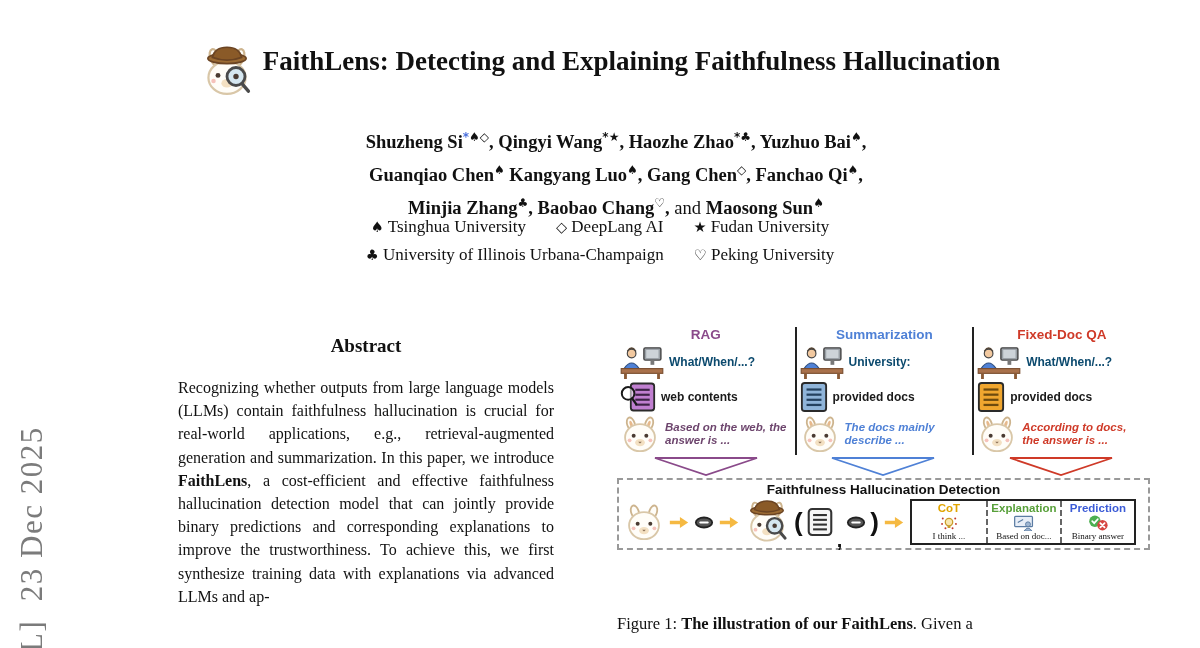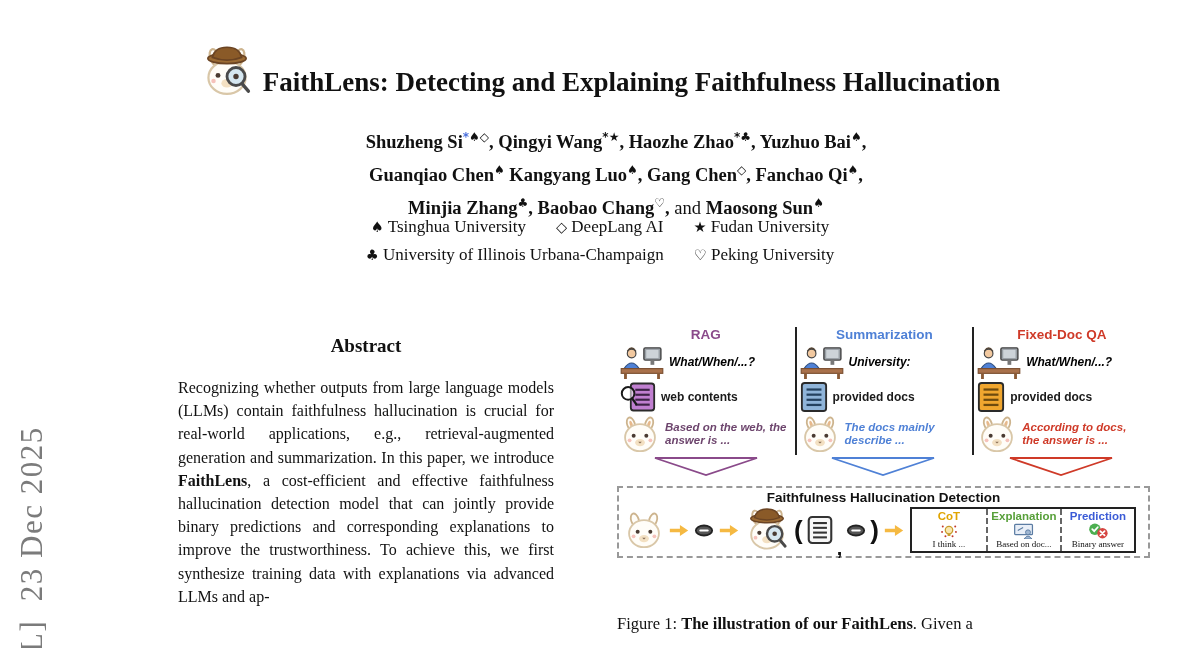--- a/index.html
+++ b/index.html
@@ -10,21 +10,21 @@
   }
   
   .banner {
     position:absolute; left:14px; top:652px;
     transform:rotate(-90deg); transform-origin:0 0;
     font-size:31px; color:#7b7b7b; letter-spacing:1.5px; white-space:pre;
   }
   
   .title-row {
     position:absolute; top:46px; left:0; width:1200px;
-    display:flex; justify-content:center; align-items:flex-end; gap:9px;
+    display:flex; justify-content:center; align-items:flex-start; gap:9px;
   }
   .title-text { font-size:27px; font-weight:bold; }
   
   .authors {
     position:absolute; top:123px; left:0; width:1200px;
     text-align:center; font-size:18.5px; font-weight:bold; line-height:28px;padding-left:32px;
   }
   .sup { font-size:12px; vertical-align:7px; font-family:"DejaVu Sans", sans-serif; }
   .star-blue { color:#4a6fdc; }
   .plain { font-weight:normal; }
@@ -47,29 +47,29 @@
   
   .figure { position:absolute; left:617px; top:327px; width:533px; font-family:"Liberation Sans", sans-serif; }
   .fig-cols { display:flex; }
   .fig-col { width:177.6px; padding:0 3px; }
   .fig-col + .fig-col { border-left:2px solid #222; }
   .col-head { text-align:center; font-weight:bold; font-size:13.5px; margin-bottom:3px; }
   .c-rag  { color:#8a4a8a; }
   .c-sum  { color:#4f81d6; }
   .c-qa   { color:#cf3a28; }
   .fig-row { display:flex; align-items:center; gap:5px; margin:2px 0; }
-  .q-text   { font-style:italic; font-weight:bold; font-size:12px; color:#000000;text-align:center; }
+  .q-text   { font-weight:bold; font-size:12px; color:#0c4a6e;text-align:center; }
   .doc-label{ font-weight:bold; font-size:12px; color:#1a1a1a; }
   .speech   { font-style:italic; font-weight:bold; font-size:11.5px; line-height:13.5px; width:122px; }
   .sp-rag { color:#6d456d; } .sp-sum { color:#4f81d6; } .sp-qa { color:#cf3a28; }
   .fig-funnels { display:flex; margin-top:1px; }
   .funnel-wrap { width:177.6px; display:flex; justify-content:center; }
   
   .det-box {
-    margin-top:8px; border:2px dashed #999; padding:2px 5px 3px; background:#fff;
+    margin-top:0; border:2px dashed #999; padding:2px 5px 3px; background:#fff;
   }
   .det-title { text-align:center; font-weight:bold; font-size:13.5px; color:#111; }
   .pipeline { display:flex; align-items:center; gap:4px; margin-top:2px; }
   .paren { font-size:26px; font-weight:bold; font-family:"Liberation Sans", sans-serif; line-height:26px; }
   .comma { font-size:20px; font-weight:bold; align-self:flex-end; line-height:10px; }
   .resp-box { display:flex; border:2px solid #222; border-radius:0; background:#fff; margin-left:1px; }
   .resp-cell { width:74px; padding:1px 2px 2px; text-align:center; }
   .resp-cell + .resp-cell { border-left:2px dashed #666; }
   .resp-title { font-weight:bold; font-size:11.5px; line-height:13px; }
   .rc-cot { color:#e0a400; } .rc-exp { color:#58a03a; } .rc-pred { color:#3b5bd6; }

